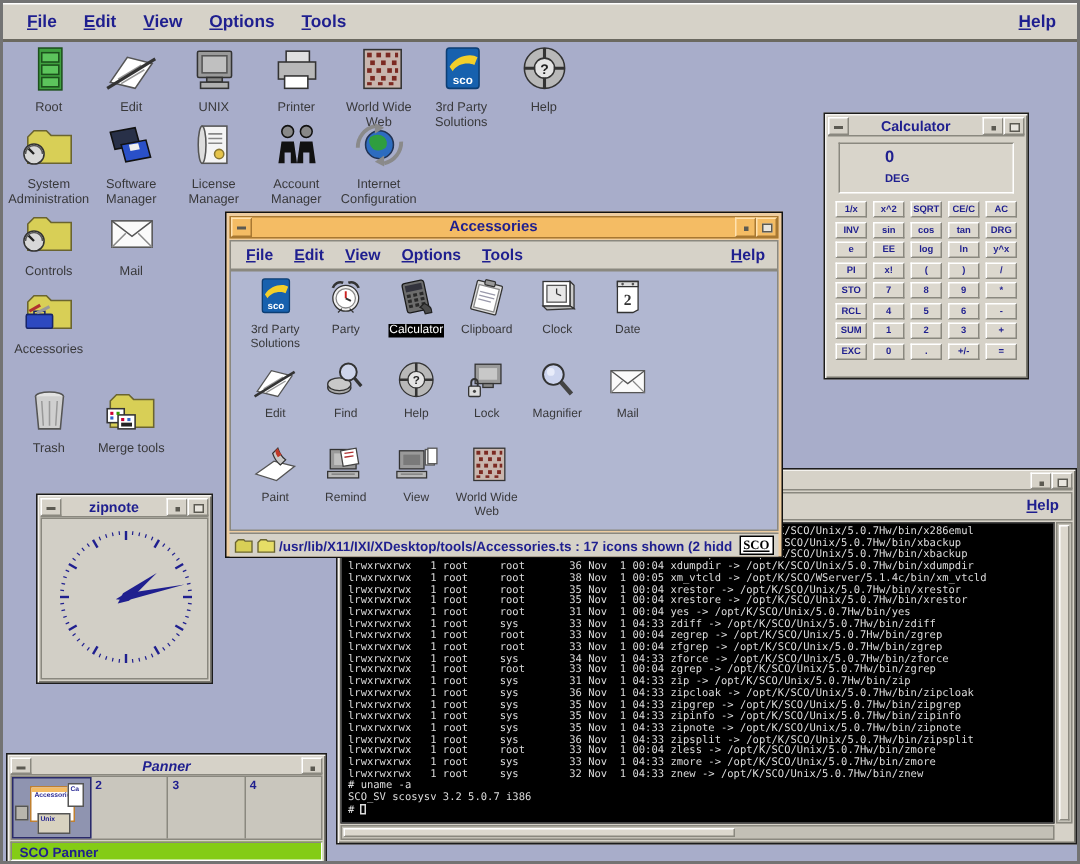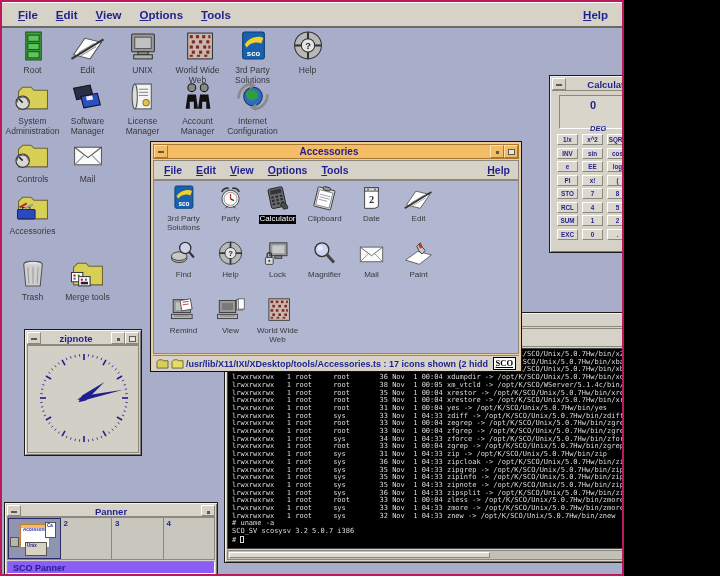--- a/index.html
+++ b/index.html
@@ -1,19 +1,19 @@
 <!DOCTYPE html>
 <html><head>
 <meta charset="utf-8">
 <style>
   html,body{margin:0;padding:0;background:#000;}
   *{box-sizing:border-box;}
   #screen{
-    position:relative;width:624px;height:576px;overflow:hidden;
-    background:#a8adca;border:2px solid #be185d;
+    position:relative;width:720px;height:576px;overflow:hidden;
+    background:#a8adca;border:2px solid #737373;
     font-family:"Liberation Sans",sans-serif;
   }
   
   #desk-menubar{
     position:absolute;left:0;top:0;right:0;height:26px;
     background:#d6d2c8;border-bottom:2px solid #6b6960;border-top:1px solid #fff;
     display:flex;align-items:center;padding:0 14px 0 16px;gap:18px;
     font-weight:bold;font-size:11.5px;color:#1f1f8f;
   }
   .mi{display:inline-block;cursor:default;}
@@ -56,21 +56,21 @@
   #acc-path{flex:1;font-size:9px;font-weight:bold;color:#1f1f8f;white-space:nowrap;overflow:hidden;}
   #sco-badge{background:#fff;border:1px solid #000;font-size:8.5px;font-weight:bold;
     font-family:"Liberation Serif",serif;color:#000;padding:0 2px;line-height:11px;
     text-decoration:underline;}
   
   #calc-win{left:547px;top:73px;width:137px;height:178px;z-index:20;padding:2px;}
   #calc-display{margin:4px 7px 3px 7px;height:34px;background:#d9d5cb;
     border:1px solid #8a887f;border-bottom-color:#fff;border-right-color:#fff;
     padding:3px 0 0 30px;}
   #calc-value{font-size:11px;font-weight:bold;color:#1f1f8f;}
-  #calc-mode{font-size:7.5px;font-weight:bold;color:#1f1f8f;margin-top:13px;font-style:italic;}
+  #calc-mode{font-size:7.5px;font-weight:bold;color:#1f1f8f;margin-top:3px;}
   #calc-grid{padding:2px 0 0 0;}
   .calc-row{display:flex;justify-content:center;gap:4px;margin-bottom:2.5px;}
   .calc-btn{width:21px;height:11px;background:#dcd8ce;
     border:1px solid #8a887f;border-top-color:#fff;border-left-color:#fff;
     font-size:6.3px;font-weight:bold;color:#1f1f8f;text-align:center;line-height:9px;cursor:default;}
   
   #xclock-win{left:22px;top:327px;width:118px;height:127px;z-index:20;padding:2px;}
   #clock-face{height:108px;background:#d2cfc6;border:1px solid #8a887f;position:relative;}
   
   #term-win{left:222px;top:310px;width:494px;height:251px;z-index:10;padding:2px;}
@@ -85,35 +85,35 @@
   #term-vscroll{position:absolute;right:2px;top:35px;bottom:13px;width:11px;background:#c3c0b6;
     border:1px solid #8a887f;}
   #term-vthumb{position:absolute;left:1px;right:1px;top:1px;bottom:1px;background:#dcd8ce;
     border:1px solid #8a887f;border-top-color:#fff;border-left-color:#fff;}
   #term-hscroll{position:absolute;left:2px;right:14px;bottom:2px;height:10px;background:#c3c0b6;
     border:1px solid #8a887f;}
   #term-hthumb{position:absolute;left:1px;top:1px;bottom:1px;width:55%;background:#dcd8ce;
     border:1px solid #8a887f;border-top-color:#fff;border-left-color:#fff;}
   
   #panner-win{left:2px;top:500px;width:214px;height:74px;z-index:30;padding:2px;}
-  #panner-title{height:12px;}
+  #panner-title{height:12px;font-style:italic;}
   #panner-panes{display:flex;height:43px;border:1px solid #8a887f;background:#c9c6bd;}
   .pane{flex:1;border-right:1px solid #8a887f;position:relative;
     font-size:8px;font-weight:bold;color:#1f1f8f;padding:1px 0 0 3px;}
   .pane:last-child{border-right:none;}
   .pane.active{background:#8f94b0;border:1px solid #2a2a6a;}
   .mini{position:absolute;border:1px solid #555;overflow:hidden;
     font-size:4.5px;line-height:1.1;color:#1f1f8f;}
   #mini-acc{left:11px;top:5px;width:30px;height:24px;background:#fff;border-color:#c08030;padding-top:3px;text-align:center;}
   #mini-acc::before{content:"";position:absolute;left:0;top:0;right:0;height:3px;background:#f4bc64;}
   #mini-calc{left:36px;top:3px;width:11px;height:16px;background:#fff;padding:1px;}
   #mini-unix{left:16px;top:23px;width:22px;height:14px;background:#d8d2c0;padding:1px;}
   #mini-xc{left:1px;top:18px;width:9px;height:10px;background:#b8b5ac;}
   #panner-status{height:13px;margin-top:1px;border:1px solid #8a887f;border-bottom-color:#fff;border-right-color:#fff;
-    font-size:9px;font-weight:bold;color:#1f1f8f;padding:0 4px 0 5px;line-height:12px;background:#8b5cf6;}
+    font-size:9px;font-weight:bold;color:#1f1f8f;padding:0 4px 0 5px;line-height:12px;background:#84cc16;}
   .fold-sm{display:inline-block;}
   .fold-sm svg{width:13px;height:11px;display:block;}
 </style>
 </head>
 <body>
 
 <div id="screen">
 
   <div id="desk-menubar">
     <span id="desk-menu-items" style="display:flex;gap:18px;">
@@ -146,20 +146,28 @@
         <div class="dlabel">Edit</div>
       </div>
       <div class="dcell">
         <div class="ic"><svg viewBox="0 0 36 30">
             <rect x="7" y="3" width="22" height="17" rx="1" fill="#9a9a9a" stroke="#333"></rect>
             <rect x="10" y="6" width="16" height="11" fill="#c0c0c0" stroke="#555"></rect>
             <rect x="13" y="20" width="10" height="3" fill="#888" stroke="#333"></rect>
             <rect x="9" y="23" width="18" height="4" fill="#b0b0b0" stroke="#333"></rect>
           </svg></div>
         <div class="dlabel">UNIX</div>
+      </div>
+      <div class="dcell">
+        <div class="ic"><svg viewBox="0 0 36 30">
+            <rect x="11" y="3" width="15" height="9" fill="#e0e0e0" stroke="#333"></rect>
+            <rect x="6" y="10" width="24" height="11" fill="#b8b8b8" stroke="#333"></rect>
+            <rect x="10" y="19" width="15" height="8" fill="#fff" stroke="#333"></rect>
+          </svg></div>
+        <div class="dlabel">Printer</div>
       </div>
       <div class="dcell">
         <div class="ic"><svg viewBox="0 0 36 30">
             <rect x="8" y="2" width="24" height="25" fill="#c9b6ae" stroke="#333"></rect>
             <rect x="10" y="4" width="3" height="3" fill="#7c2a22"></rect>
             <rect x="16" y="4" width="3" height="3" fill="#7c2a22"></rect>
             <rect x="22" y="4" width="3" height="3" fill="#7c2a22"></rect>
             <rect x="28" y="4" width="2" height="3" fill="#7c2a22"></rect>
             <rect x="12" y="9" width="3" height="3" fill="#7c2a22"></rect>
             <rect x="19" y="9" width="3" height="3" fill="#7c2a22"></rect>
@@ -612,20 +620,31 @@
                   <rect x="14" y="2" width="8" height="4" rx="1" fill="#999" stroke="#333"></rect>
                   <line x1="12" y1="12" x2="24" y2="12" stroke="#99a"></line>
                   <line x1="12" y1="15" x2="24" y2="15" stroke="#99a"></line>
                   <line x1="12" y1="18" x2="22" y2="18" stroke="#99a"></line>
                 </g>
               </svg></div>
             <div class="alabel">Clipboard</div>
           </div>
           <div class="acell">
             <div class="ic"><svg viewBox="0 0 36 30">
+                <rect x="7" y="3" width="21" height="19" fill="#fff" stroke="#333"></rect>
+                <path d="M28 3 L31 6 L31 24 L28 22 Z" fill="#ccc" stroke="#333"></path>
+                <path d="M7 22 L10 25 L31 24 L28 22 Z" fill="#bbb" stroke="#333"></path>
+                <rect x="10" y="6" width="15" height="13" fill="#e8e8e8" stroke="#555"></rect>
+                <line x1="17.5" y1="12.5" x2="17.5" y2="8.5" stroke="#333"></line>
+                <line x1="17.5" y1="12.5" x2="21" y2="14" stroke="#333"></line>
+              </svg></div>
+            <div class="alabel">Clock</div>
+          </div>
+          <div class="acell">
+            <div class="ic"><svg viewBox="0 0 36 30">
                 <path d="M10 3 H26 V25 L22 27 H10 Z" fill="#fff" stroke="#333"></path>
                 <path d="M10 3 H26 V7 H10 Z" fill="#ddd" stroke="#333"></path>
                 <circle cx="14" cy="5" r="1" fill="#555"></circle>
                 <circle cx="22" cy="5" r="1" fill="#555"></circle>
                 <text x="18" y="21" font-size="12" font-weight="bold" fill="#333" text-anchor="middle" font-family="Liberation Serif, serif">2</text>
               </svg></div>
             <div class="alabel">Date</div>
           </div>
           <div class="acell">
             <div class="ic"><svg viewBox="0 0 36 30">

